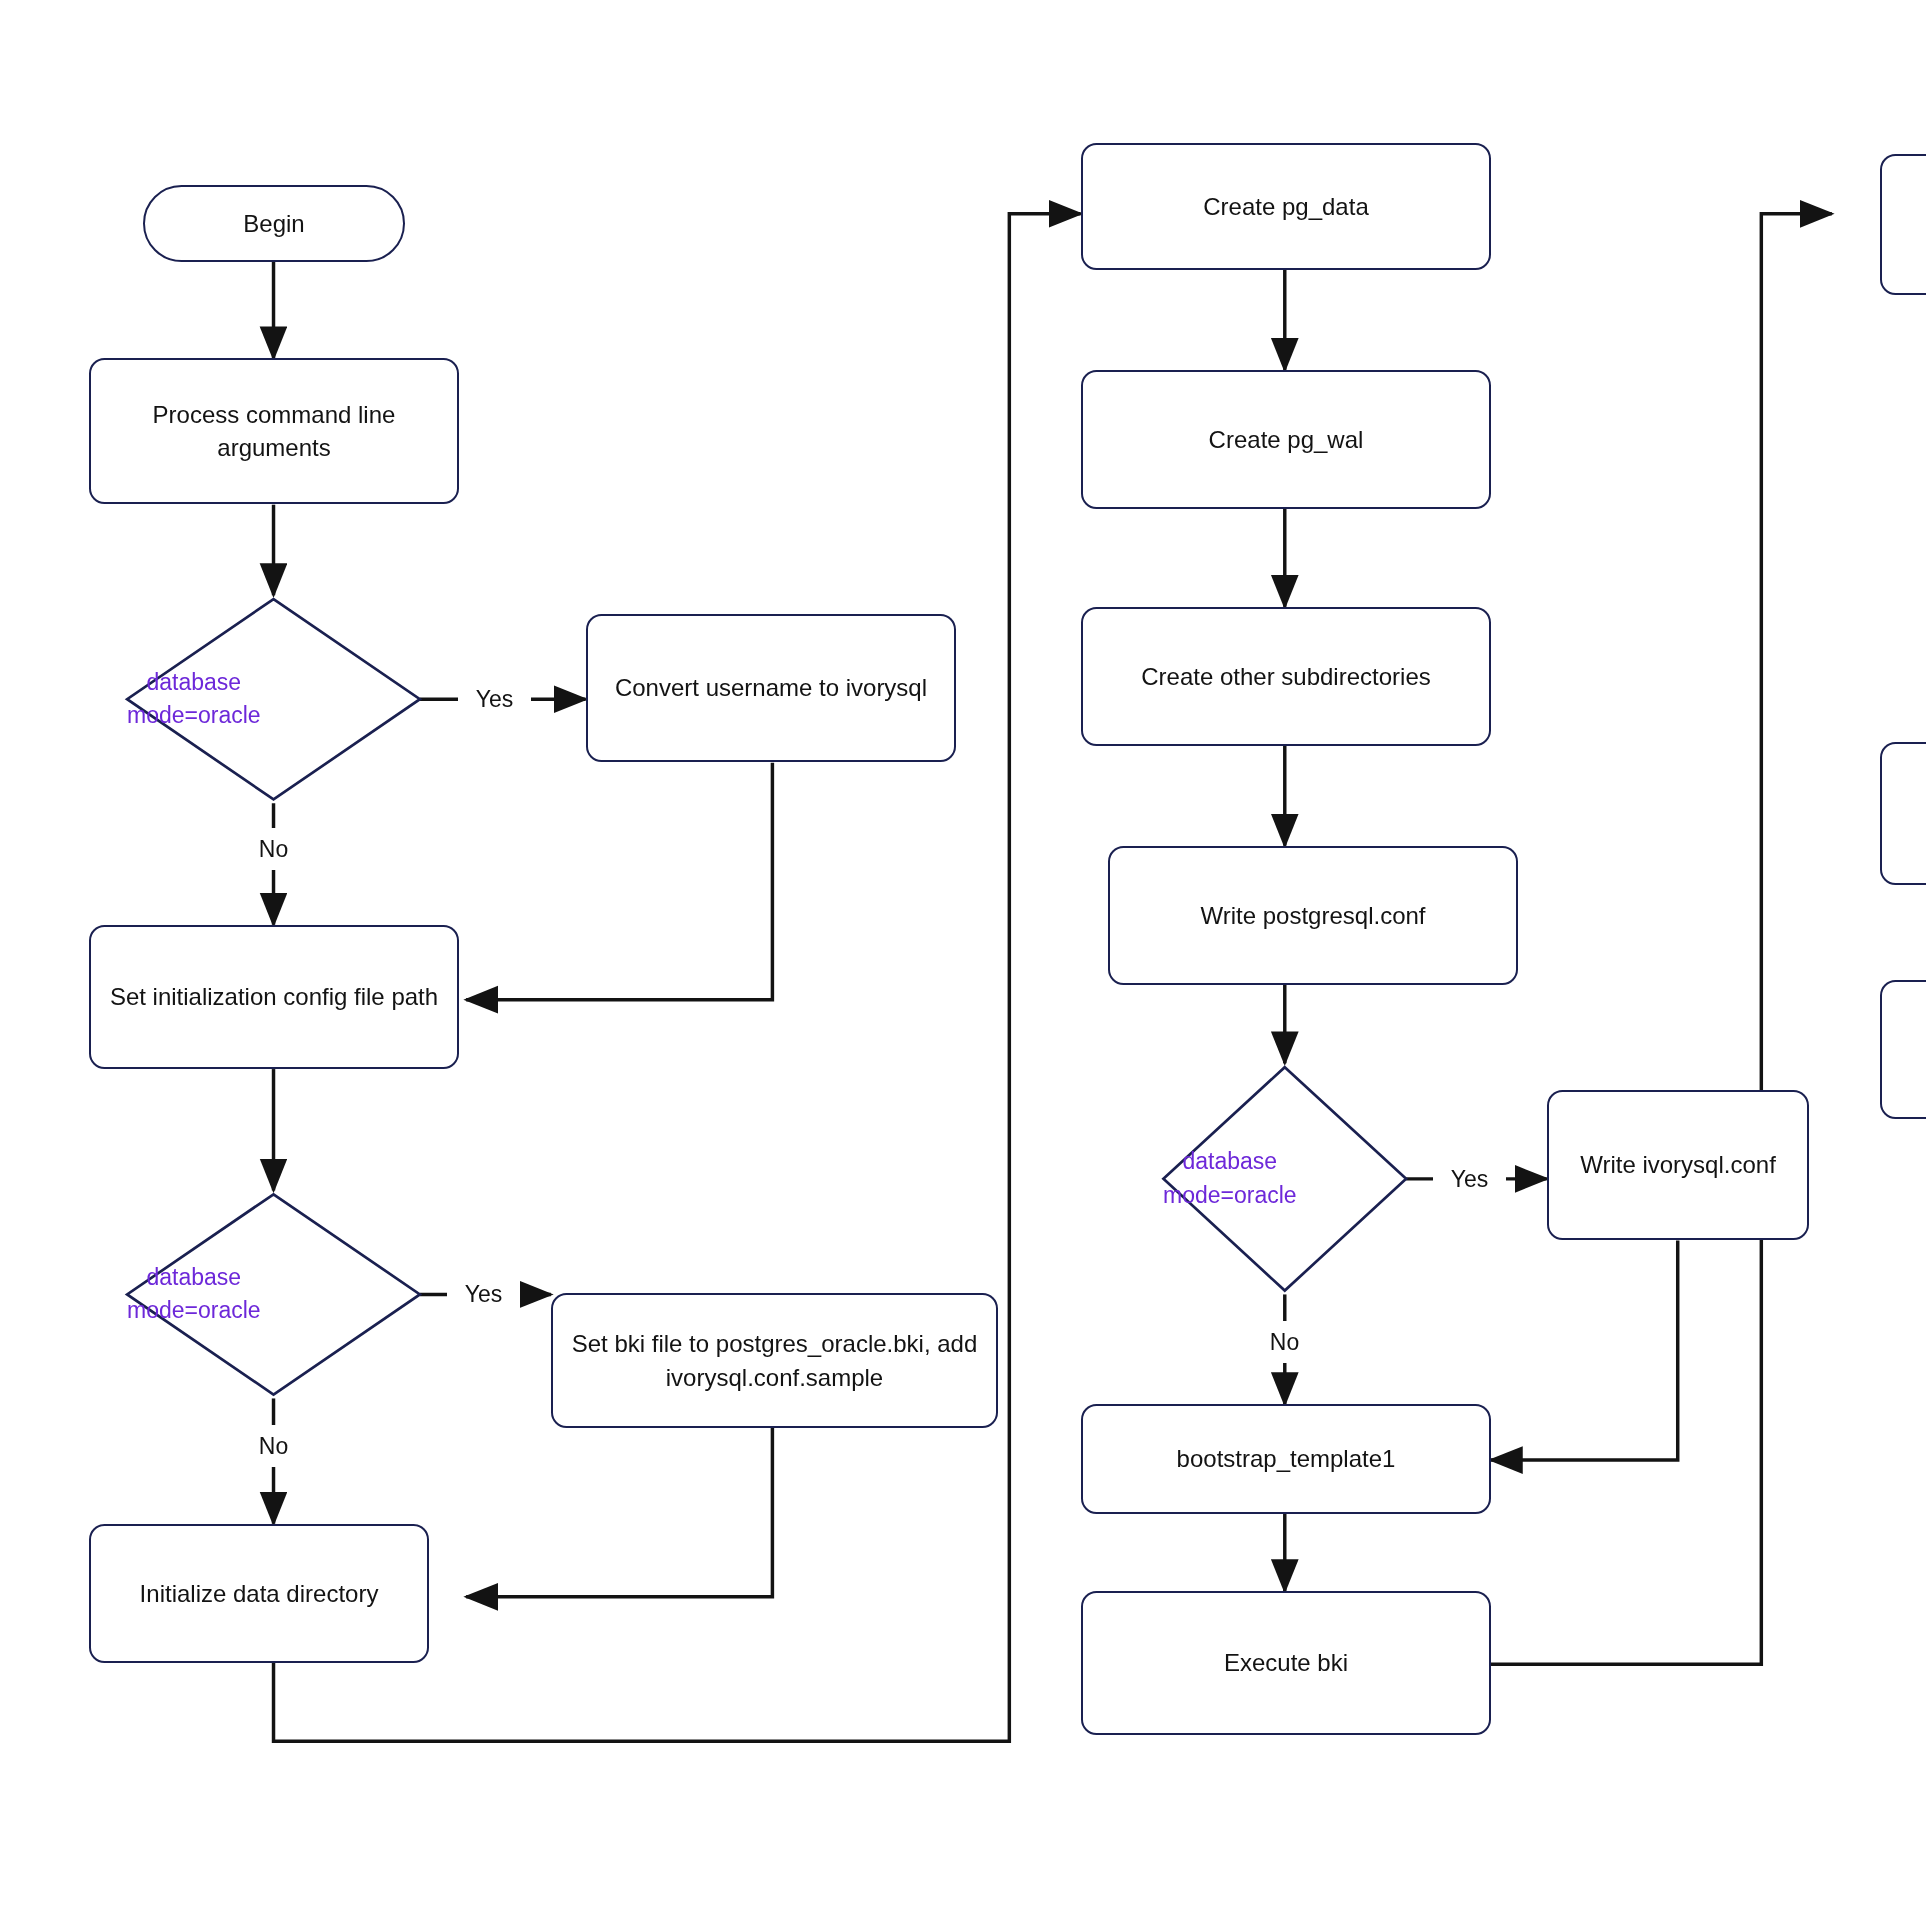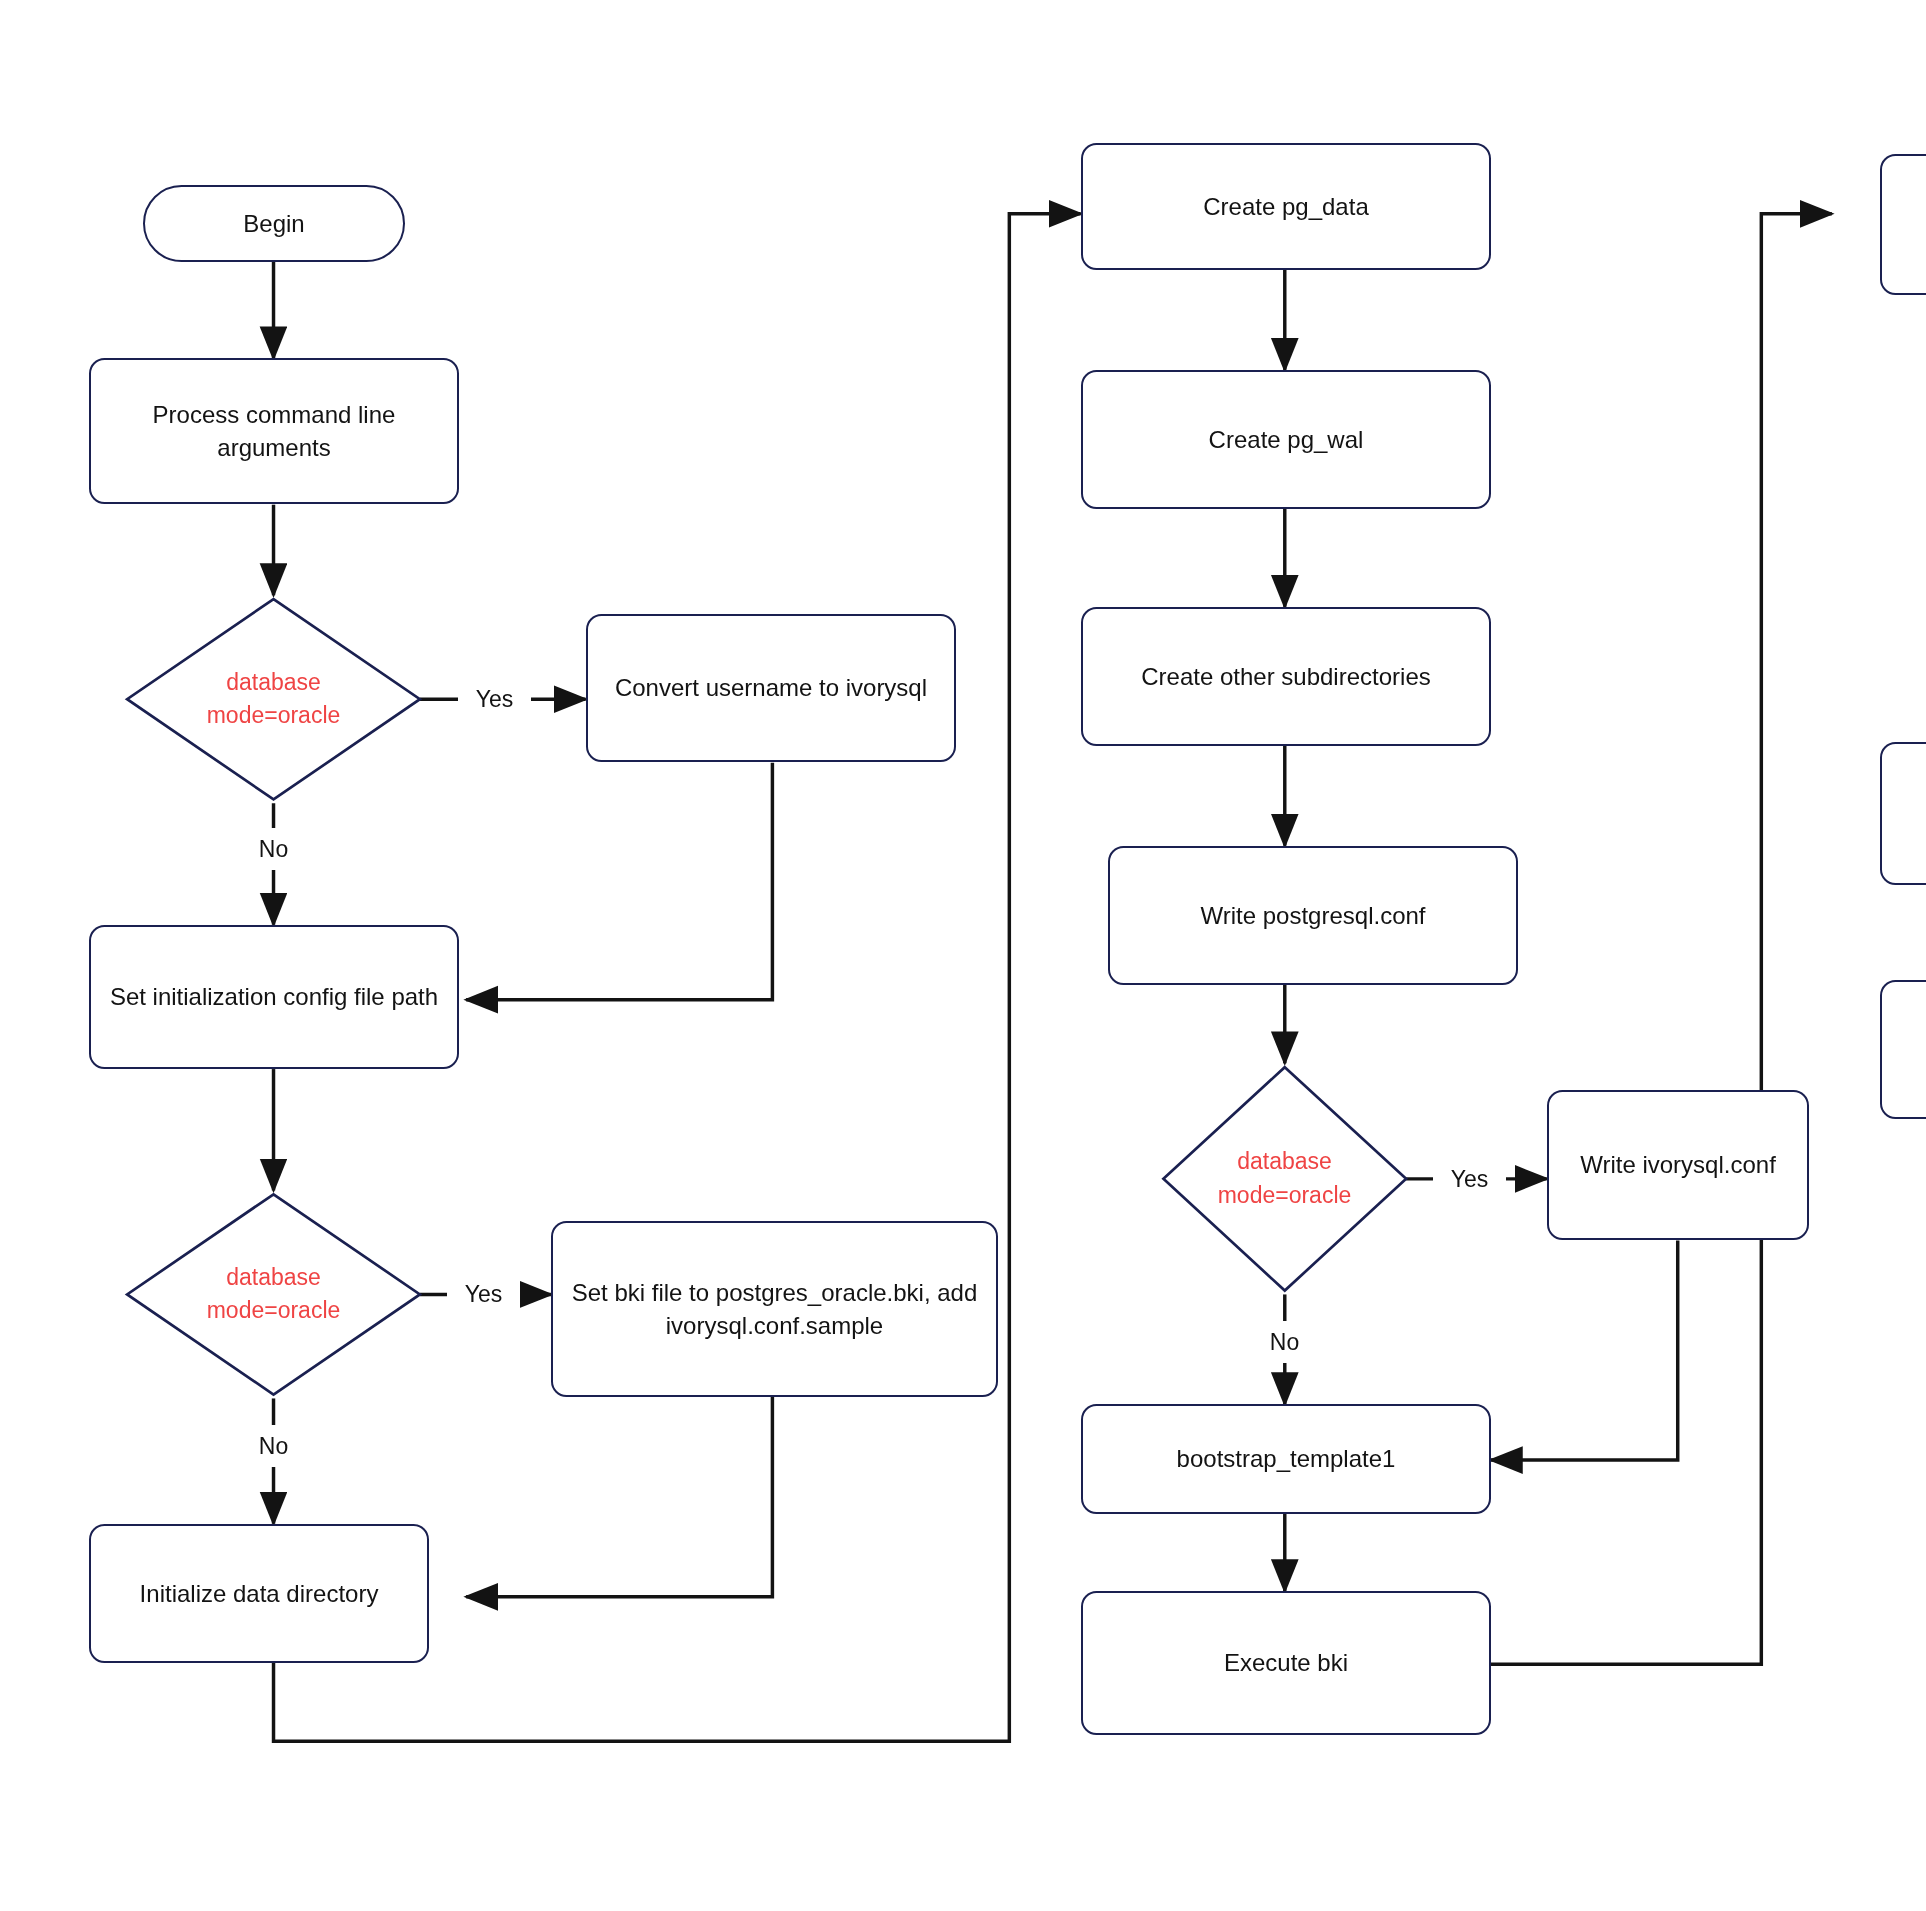--- a/index.html
+++ b/index.html
@@ -6,22 +6,22 @@
   body{font-family:"Liberation Sans",sans-serif;}
   #stage{position:relative;width:2704px;height:1912px;background:#ffffff;overflow:hidden;}
   #stage svg{position:absolute;left:0;top:0;width:2704px;height:1912px;}
 
   .node{position:absolute;box-sizing:border-box;display:flex;align-items:center;
         justify-content:center;text-align:center;color:#131313;background:#ffffff;
         border:2.7px solid #1a2050;line-height:1.38;padding:0 10.8px;}
   .proc{border-radius:15.4px;}
   .term{border-radius:385px;}
   .diamond{position:absolute;box-sizing:border-box;background:transparent;border:none;
-           display:flex;align-items:center;justify-content:center;text-align:center;
-           color:#ef4444;line-height:1.45;}
+           display:flex;align-items:center;justify-content:flex-start;text-align:center;
+           color:#6d28d9;line-height:1.45;}
   .diamond .dtext{position:relative;z-index:2;}
   .edgelabel{position:absolute;color:#131313;background:#ffffff;
              display:flex;align-items:center;justify-content:center;white-space:nowrap;}
   .f44{font-size:24px;}
   .f42{font-size:23px;}
 </style>
 </head>
 <body>
 
 <div id="stage">
@@ -114,21 +114,21 @@
   <div class="diamond f42" style="left:127px;top:1194px;width:293px;height:200px;">
     <div class="dtext">
       <div>database</div>
       <div>mode=oracle</div>
     </div>
   </div>
 
   <div class="edgelabel f42" style="left:447px;top:1273px;width:73px;height:42px;">Yes</div>
   <div class="edgelabel f42" style="left:239px;top:1425px;width:69px;height:42px;">No</div>
 
-  <div class="node proc f44" style="left:551px;top:1221px;width:447px;height:176px;">
+  <div class="node proc f44" style="left:551px;top:1293px;width:447px;height:135px;">
     <span>Set bki file to postgres_oracle.bki, add ivorysql.conf.sample</span>
   </div>
 
   <div class="node proc f44" style="left:89px;top:1524px;width:340px;height:139px;">
     <span>Initialize data directory</span>
   </div>
 
   <div class="node proc f44" style="left:1081px;top:143px;width:410px;height:127px;">
     <span>Create pg_data</span>
   </div>

